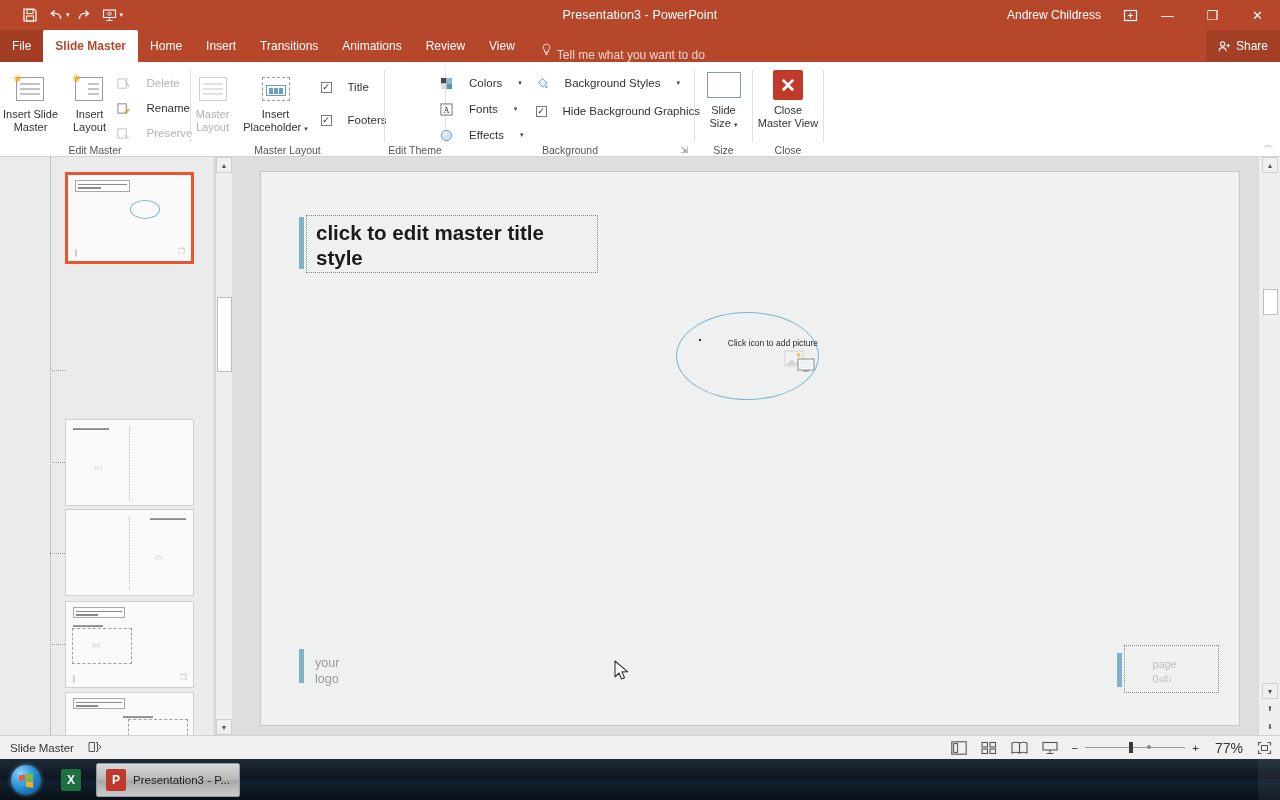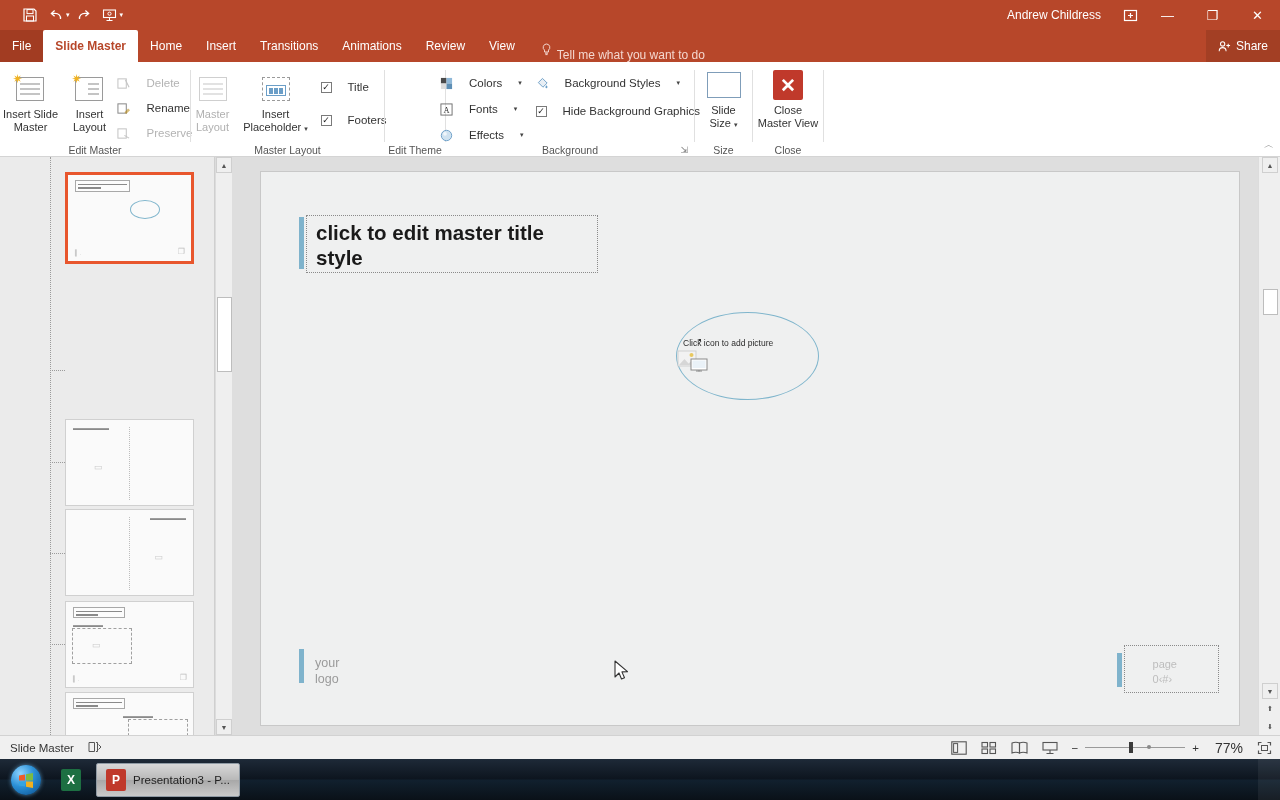--- a/index.html
+++ b/index.html
@@ -197,21 +197,21 @@
     position: absolute; left: 38px; top: 45px; width: 5px; height: 52px;
     background: #7fb3cc;
   }
   .title-text {
     position: absolute; left: 55px; top: 48px; width: 268px;
     font-size: 20.5px; font-weight: bold; color: #1a1a1a; line-height: 25px;
   }
   .pic-oval {
     position: absolute; left: 415px; top: 140px; width: 143px; height: 88px;
     border: 1.4px solid #7fb5cc; border-radius: 50%;
-    display: flex; flex-direction: column; align-items: flex-start;
+    display: flex; flex-direction: column; align-items: flex-end;
     justify-content: center;
   }
   .pic-bullet {
     position: absolute; left: 22px; top: 26px; width: 2px; height: 2px;
     background: #333;
   }
   .pic-label {
     font-size: 8.5px; color: #2b2b2b; text-align: center; line-height: 10.5px;
     margin-left: 6px;
   }
@@ -338,20 +338,21 @@
       <div class="qat-btn">
         <svg width="15" height="14" viewBox="0 0 15 14">
             <rect x="1.5" y="2" width="12" height="7.5" fill="none" stroke="#fff" stroke-width="1.1"></rect>
             <path d="M7.5 9.5v3M4.5 12.5h6" stroke="#fff" stroke-width="1"></path>
             <circle cx="7.5" cy="5.7" r="1.6" fill="none" stroke="#fff" stroke-width="1"></circle>
           </svg>
       </div>
       <span class="qat-caret">▾</span>
     </div>
 
+    <div class="win-title">Presentation3  -  PowerPoint</div>
 
     <div class="tb-right">
       <span class="acct-name">Andrew Childress</span>
       <div class="tb-icon">
         <svg width="15" height="15" viewBox="0 0 15 15">
             <rect x="1.5" y="2.5" width="12" height="10" fill="none" stroke="#fff" stroke-width="1.2"></rect>
             <path d="M7.5 5v5M5 7.5h5" stroke="#fff" stroke-width="1.2"></path>
           </svg>
       </div>
       <div class="win-ctl">—</div>

